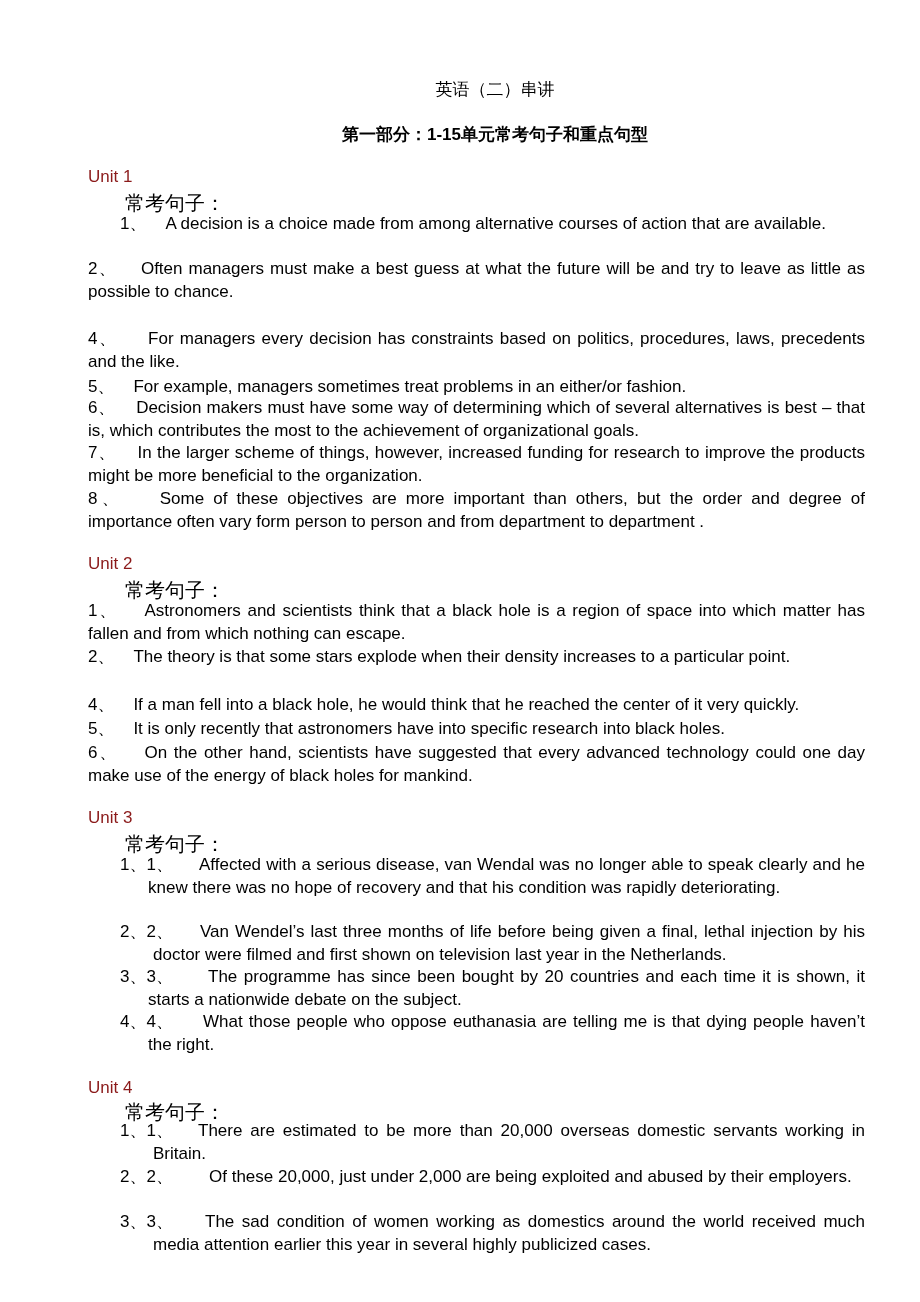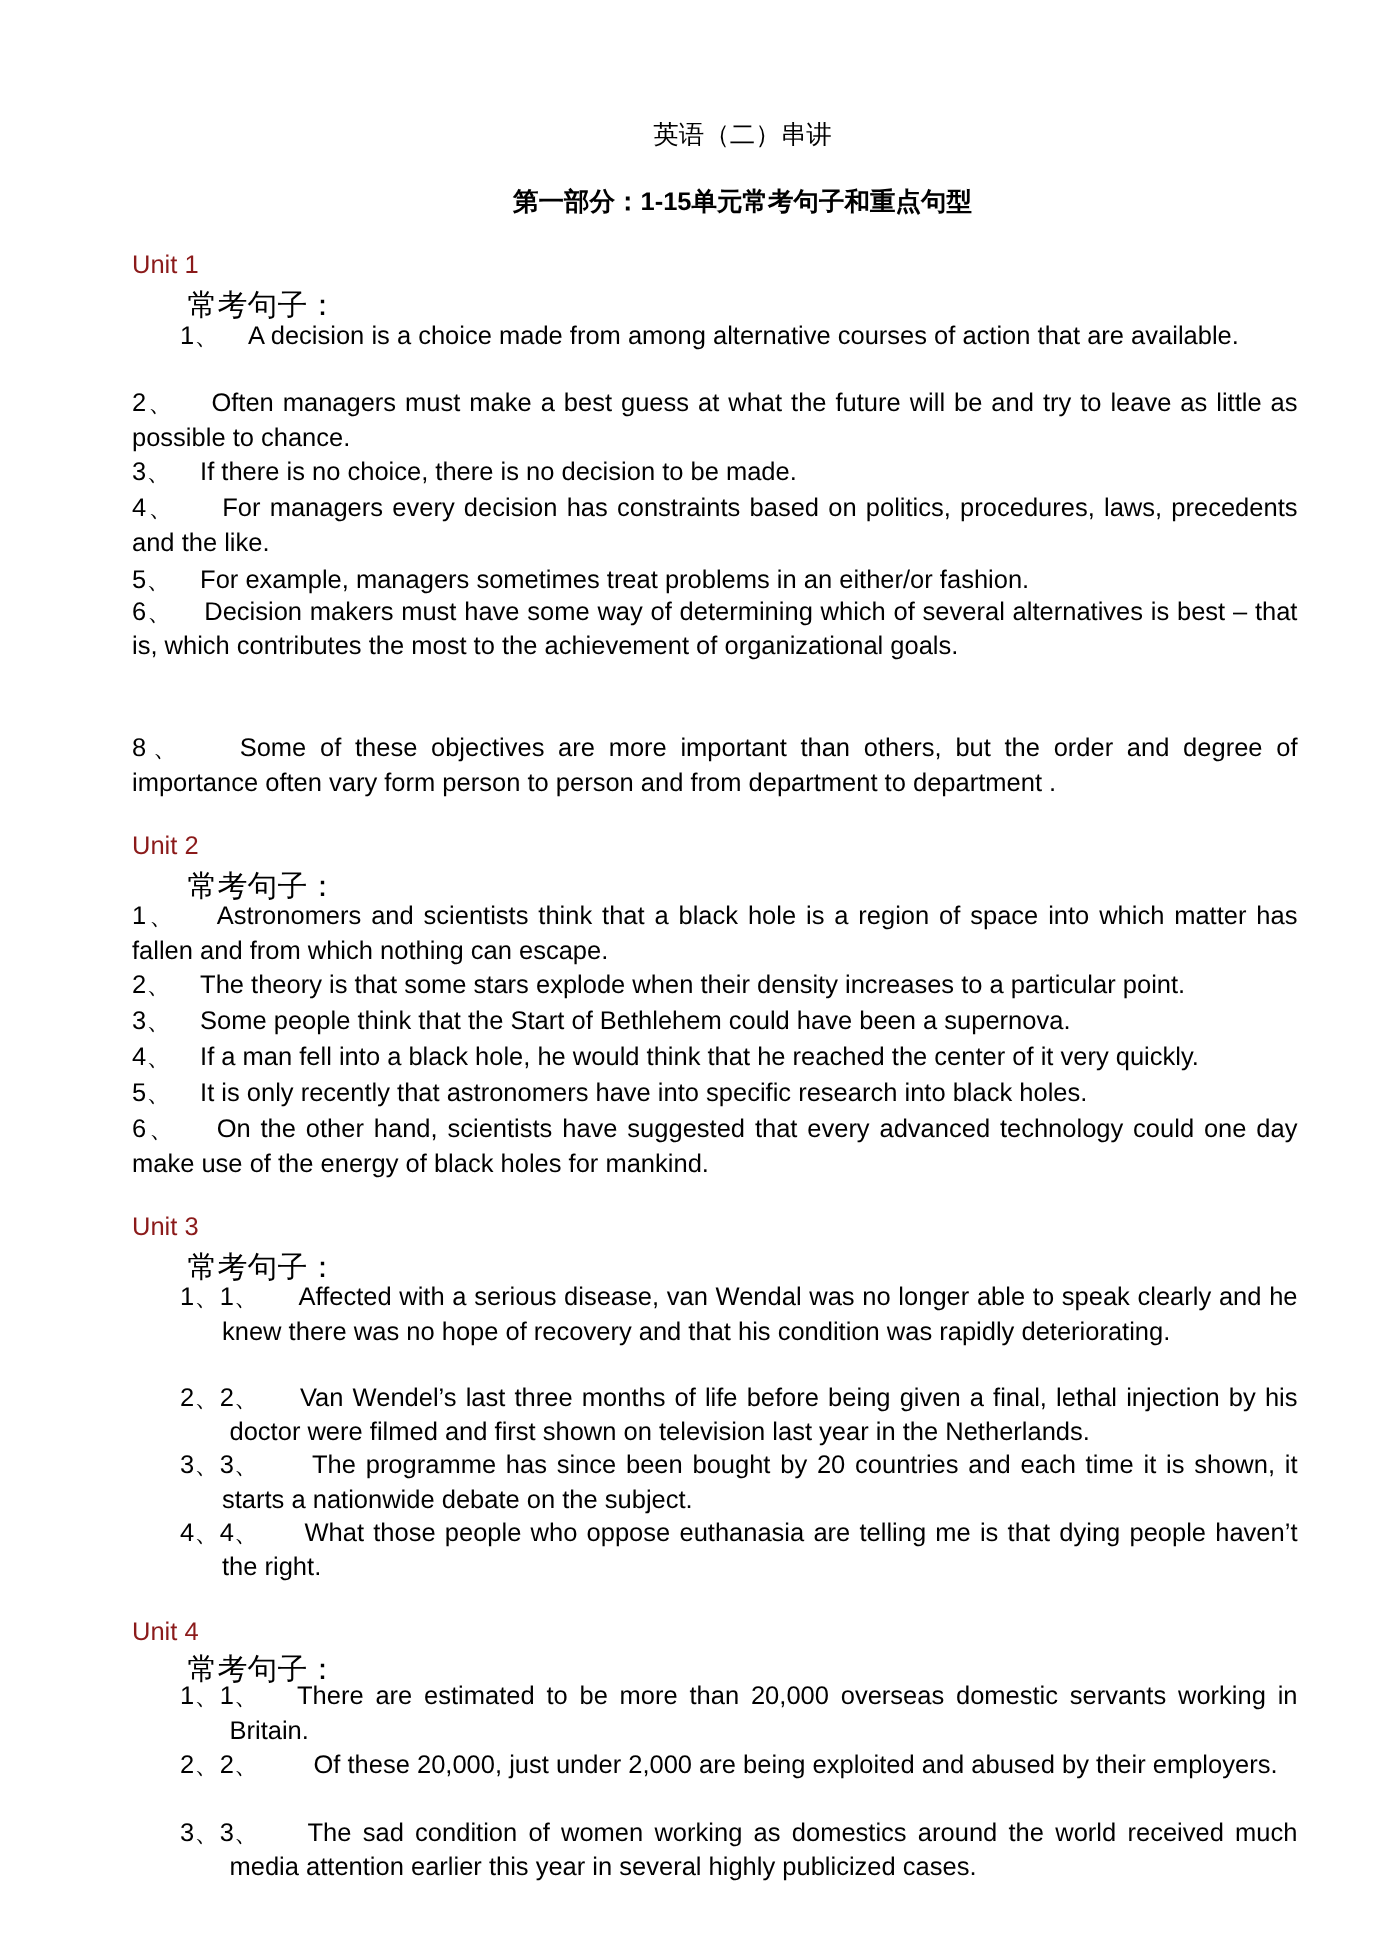--- a/index.html
+++ b/index.html
@@ -28,47 +28,44 @@
 
   <div class="unit" style="top:147px">Unit 1</div>
   <div class="sub" style="top:170px">常考句子：</div>
 
   <div class="para ind" style="top:193px">
     <span class="num">1、</span><span class="num">    </span><span>A decision is a choice made from among alternative courses of action that are available.</span>
   </div>
   <div class="para" style="top:238px">
     <span class="num">2、</span><span class="num">    </span><span>Often managers must make a best guess at what the future will be and try to leave as little as possible to chance.</span>
   </div>
-  <div class="para" style="top:284px">
-    <span class="num">3、</span><span class="num">    </span><span>If there is no choice, there is no decision to be made.</span>
-  </div>
   <div class="para" style="top:308px">
     <span class="num">4、</span><span class="num">     </span><span>For managers every decision has constraints based on politics, procedures, laws, precedents and the like.</span>
   </div>
   <div class="para" style="top:356px">
     <span class="num">5、</span><span class="num">    </span><span>For example, managers sometimes treat problems in an either/or fashion.</span>
   </div>
   <div class="para" style="top:377px">
     <span class="num">6、</span><span class="num">    </span><span>Decision makers must have some way of determining which of several alternatives is best – that is, which contributes the most to the achievement of organizational goals.</span>
+  </div>
+  <div class="para" style="top:422px">
+    <span class="num">7、</span><span class="num">    </span><span>In the larger scheme of things, however, increased funding for research to improve the products might be more beneficial to the organization.</span>
   </div>
   <div class="para" style="top:468px">
     <span class="num">8、</span><span class="num">    </span><span>Some of these objectives are more important than others, but the order and degree of importance often vary form person to person and from department to department .</span>
   </div>
 
   <div class="unit" style="top:534px">Unit 2</div>
   <div class="sub" style="top:557px">常考句子：</div>
 
   <div class="para" style="top:580px">
     <span class="num">1、</span><span class="num">    </span><span>Astronomers and scientists think that a black hole is a region of space into which matter has fallen and from which nothing can escape.</span>
   </div>
   <div class="para" style="top:626px">
     <span class="num">2、</span><span class="num">    </span><span>The theory is that some stars explode when their density increases to a particular point.</span>
-  </div>
-  <div class="para" style="top:650px">
-    <span class="num">3、</span><span class="num">    </span><span>Some people think that the Start of Bethlehem could have been a supernova.</span>
   </div>
   <div class="para" style="top:674px">
     <span class="num">4、</span><span class="num">    </span><span>If a man fell into a black hole, he would think that he reached the center of it very quickly.</span>
   </div>
   <div class="para" style="top:698px">
     <span class="num">5、</span><span class="num">    </span><span>It is only recently that astronomers have into specific research into black holes.</span>
   </div>
   <div class="para" style="top:722px">
     <span class="num">6、</span><span class="num">    </span><span>On the other hand, scientists have suggested that every advanced technology could one day make use of the energy of black holes for mankind.</span>
   </div>

